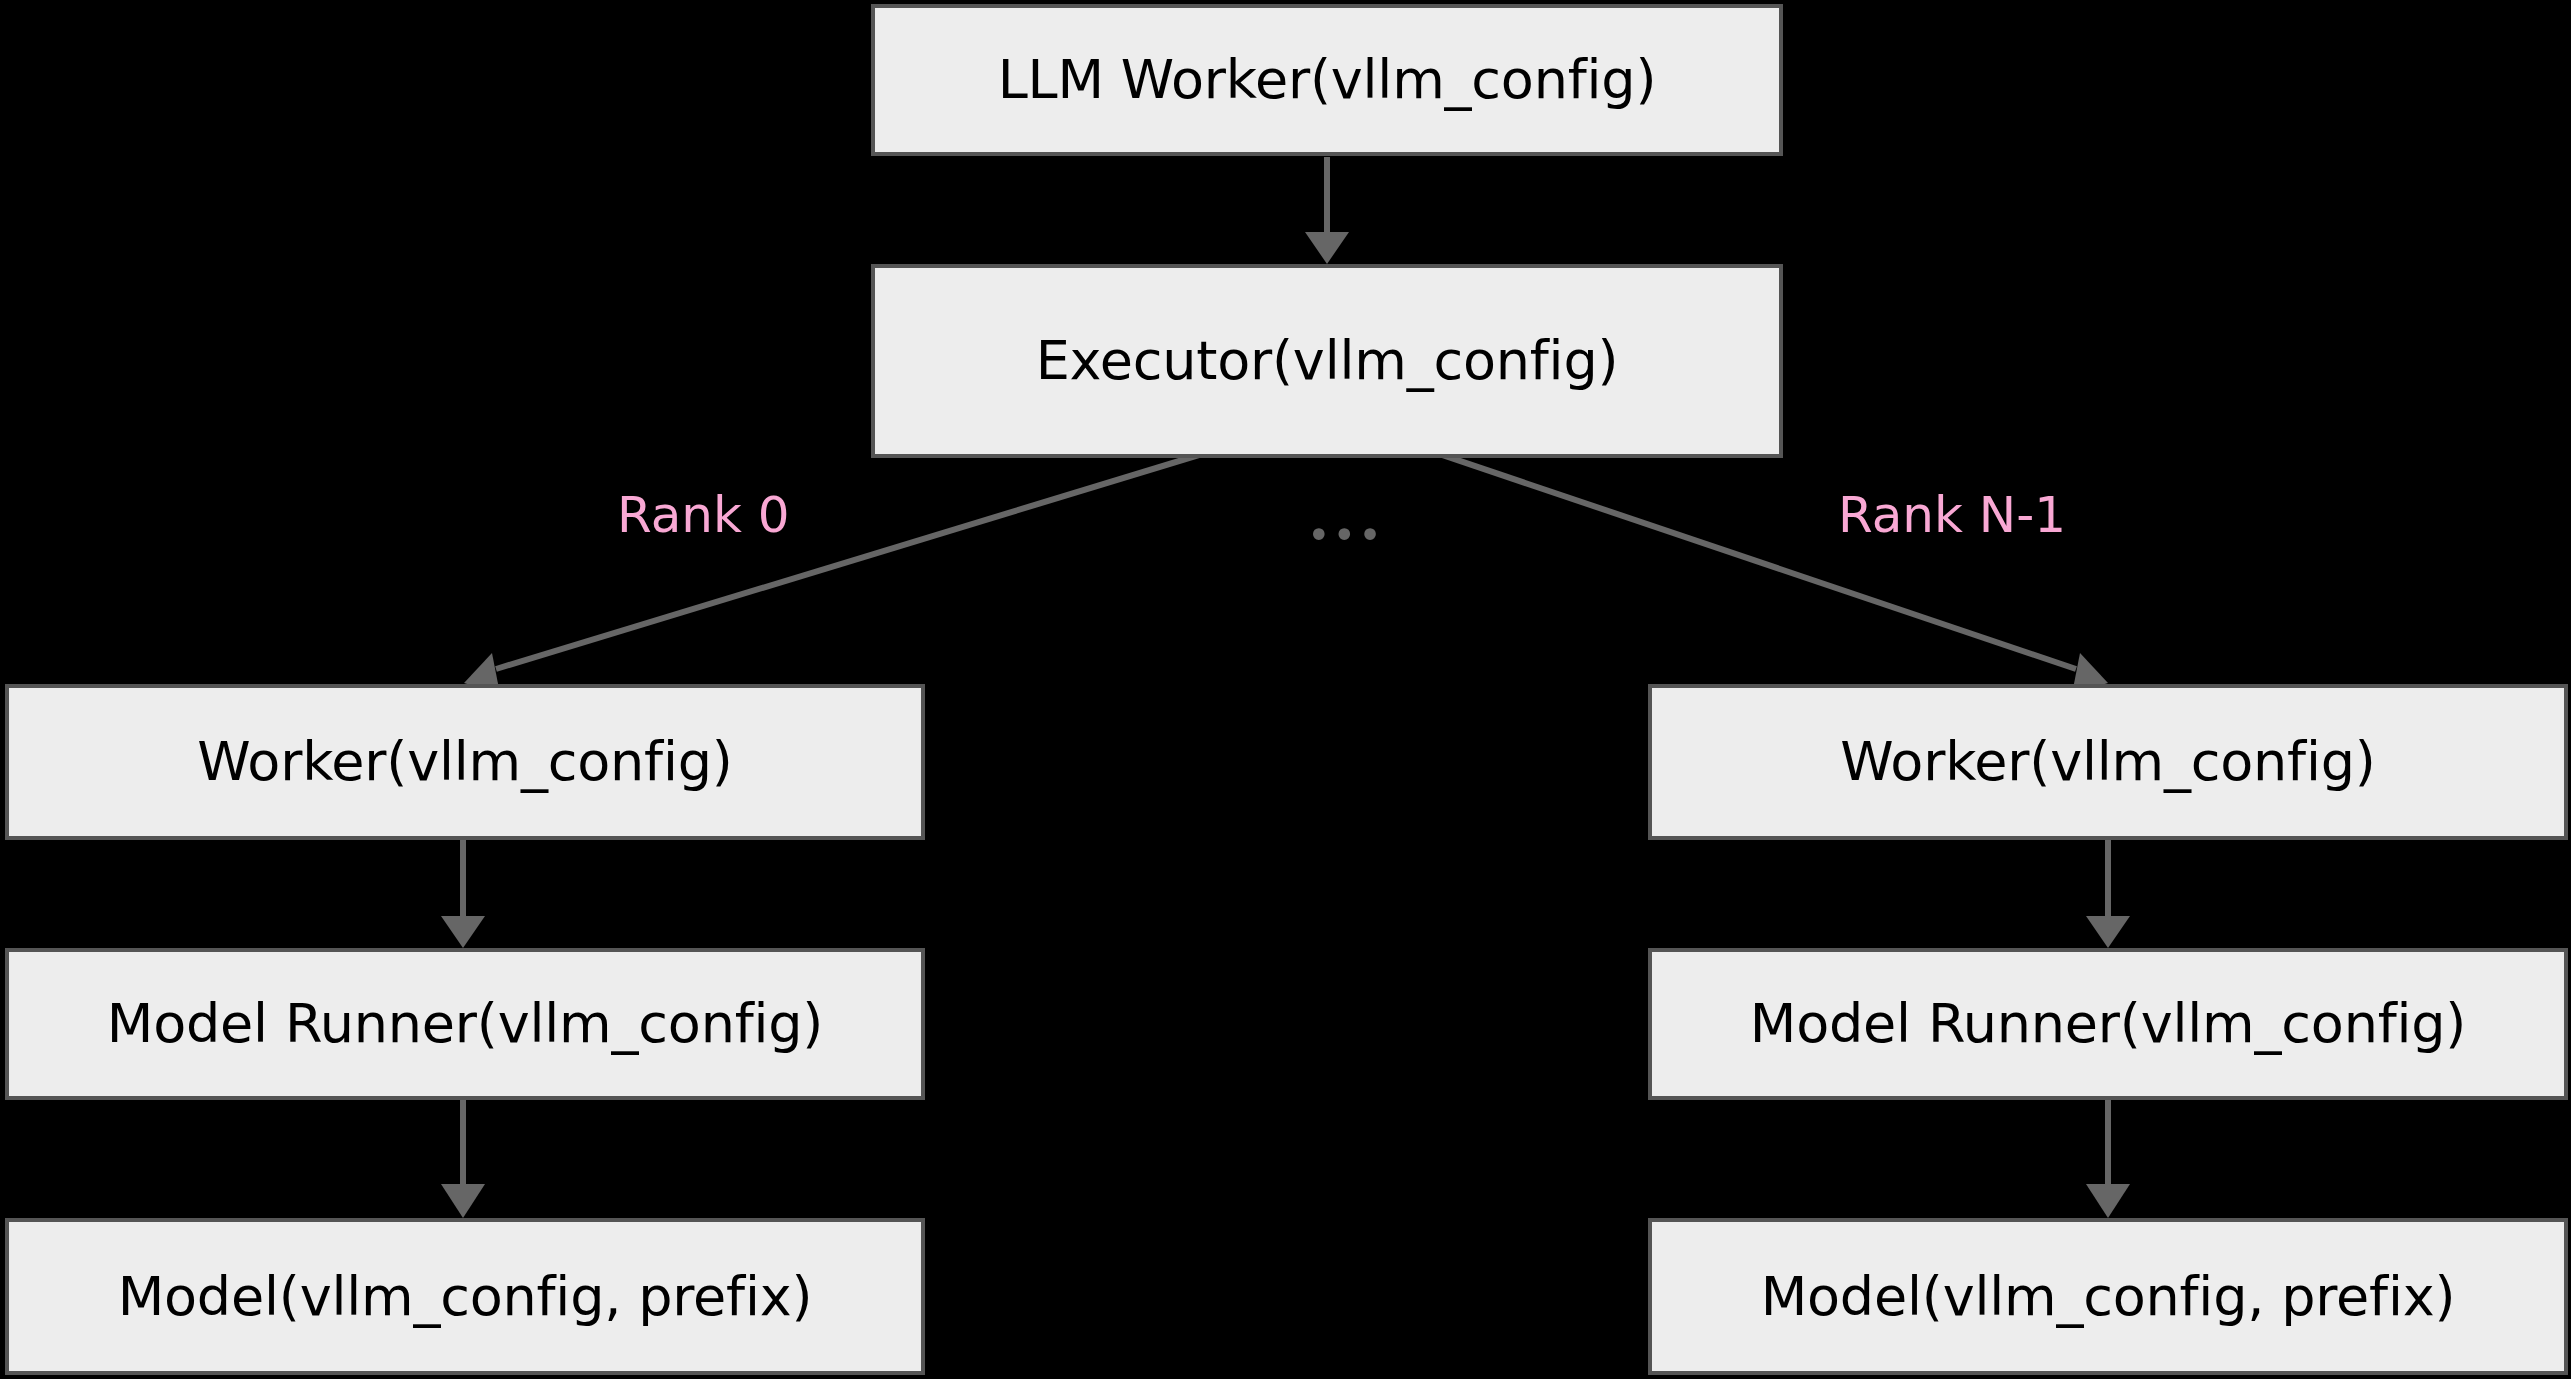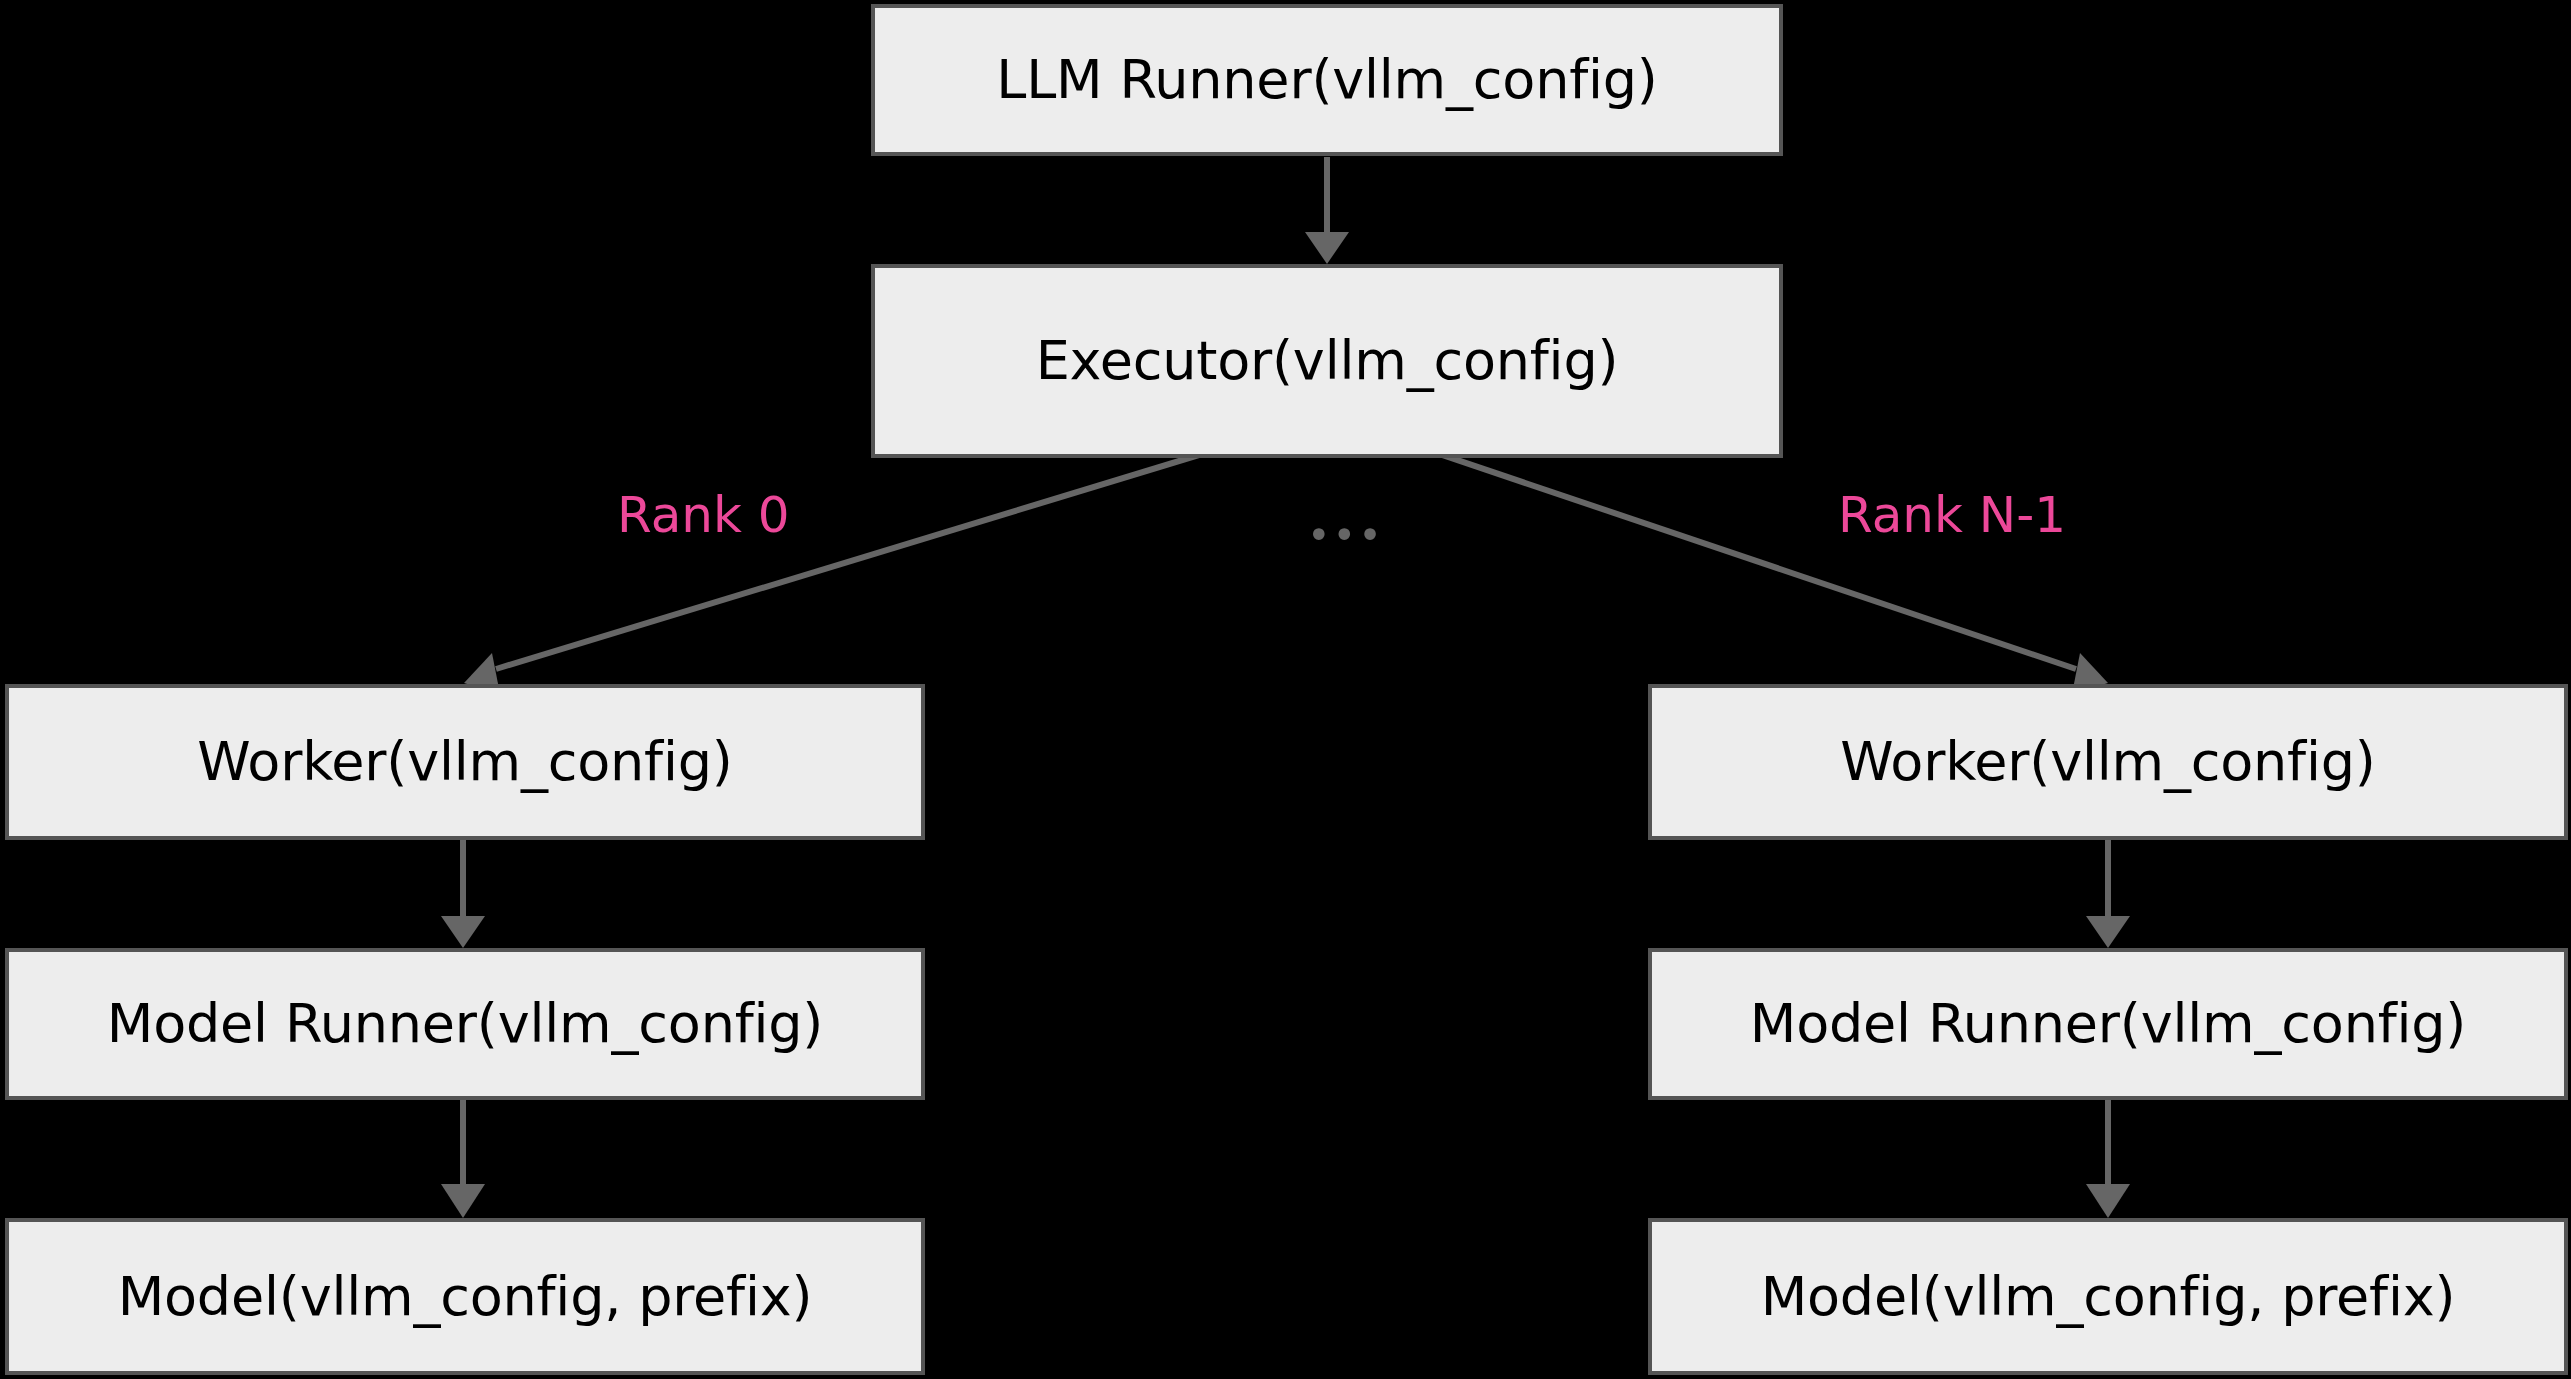--- a/index.html
+++ b/index.html
@@ -32,21 +32,21 @@
     letter-spacing: -0.2px;
     white-space: nowrap;
     font-family: "DejaVu Sans", "Liberation Sans", sans-serif;
   }
   .node-label {
     display: block;
     line-height: 1;
   }
   .edge-label {
     position: absolute;
-    color: #ec4899;
+    color: #f9a8d4;
     font-size: 50px;
     font-weight: 400;
     white-space: nowrap;
     font-family: "DejaVu Sans", "Liberation Sans", sans-serif;
   }
   .ellipsis-label {
     position: absolute;
     color: #666666;
     font-size: 40px;
     line-height: 0.35;
@@ -108,21 +108,21 @@
       <polygon points="2086,916 2130,916 2108,948" fill="#666666"></polygon>
     </g>
 
     <g>
       <line x1="2108" y1="1100" x2="2108" y2="1184" stroke="#666666" stroke-width="6"></line>
       <polygon points="2086,1184 2130,1184 2108,1218" fill="#666666"></polygon>
     </g>
   </svg>
 
   <div class="node" style="left:871px; top:4px; width:912px; height:152px;">
-    <span class="node-label">LLM Runner(vllm_config)</span>
+    <span class="node-label">LLM Worker(vllm_config)</span>
   </div>
 
   <div class="node" style="left:871px; top:264px; width:912px; height:194px;">
     <span class="node-label">Executor(vllm_config)</span>
   </div>
 
   <div class="edge-label" style="left:617px; top:486px;">Rank 0</div>
 
   <div class="ellipsis-label" style="left:1307px; top:528px;">•••</div>
 

